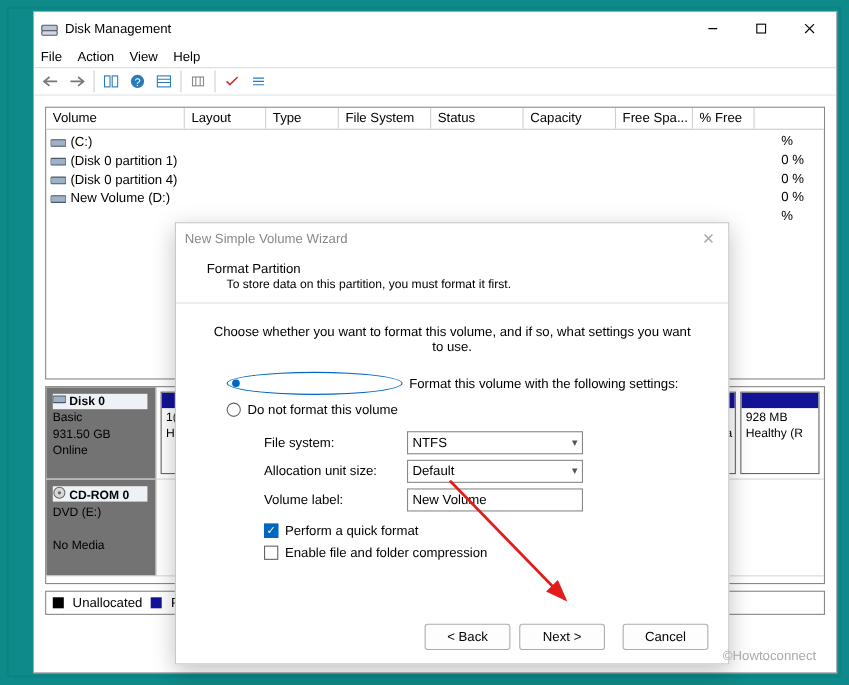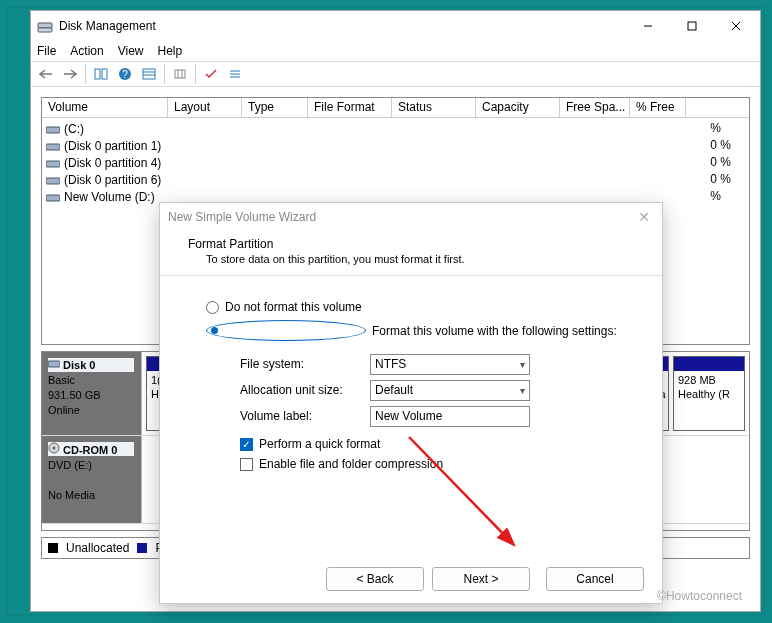--- a/index.html
+++ b/index.html
@@ -249,21 +249,21 @@
     font-size:10px; color:#fff;
   }
   .check.on{ background:#0067c0; border-color:#0067c0;}
   .wiz-foot {
     height: 48px;
     display:flex; align-items:center; justify-content:flex-end;
     gap: 8px;
     padding: 0 18px;
   }
   .btn {
-    width: 98px; height: 24px;
+    width: 78px; height: 24px;
     border: 1px solid #adadad;
     background: #fdfdfd;
     font-size: 12px;
     display:flex; align-items:center; justify-content:center;
     border-radius: 3px;
   }
   
   .arrow {
     position:absolute;
     pointer-events:none;
@@ -362,21 +362,21 @@
         </div>
   </div>
 
   <div class="client">
 
     <div class="panel-border list-panel">
       <div class="list-header">
         <div style="width:126px">Volume</div>
         <div style="width:74px">Layout</div>
         <div style="width:66px">Type</div>
-        <div style="width:84px">File Format</div>
+        <div style="width:84px">File System</div>
         <div style="width:84px">Status</div>
         <div style="width:84px">Capacity</div>
         <div style="width:70px">Free Spa...</div>
         <div style="width:56px">% Free</div>
         <div style="flex:1;border-right:none"></div>
       </div>
       <div class="list-body">
         <div class="list-row">
               <span class="vol-icon"><svg viewBox="0 0 14 10">
                   <rect x="0" y="2" width="14" height="6" rx="1" fill="#9fb1c6" stroke="#4a5a6a"></rect>
@@ -387,26 +387,20 @@
               <span class="vol-icon"><svg viewBox="0 0 14 10">
                   <rect x="0" y="2" width="14" height="6" rx="1" fill="#9fb1c6" stroke="#4a5a6a"></rect>
                 </svg></span>
               <span>(Disk 0 partition 1)</span>
             </div>
         <div class="list-row">
               <span class="vol-icon"><svg viewBox="0 0 14 10">
                   <rect x="0" y="2" width="14" height="6" rx="1" fill="#9fb1c6" stroke="#4a5a6a"></rect>
                 </svg></span>
               <span>(Disk 0 partition 4)</span>
-            </div>
-        <div class="list-row">
-              <span class="vol-icon"><svg viewBox="0 0 14 10">
-                  <rect x="0" y="2" width="14" height="6" rx="1" fill="#9fb1c6" stroke="#4a5a6a"></rect>
-                </svg></span>
-              <span>(Disk 0 partition 6)</span>
             </div>
         <div class="list-row">
               <span class="vol-icon"><svg viewBox="0 0 14 10">
                   <rect x="0" y="2" width="14" height="6" rx="1" fill="#9fb1c6" stroke="#4a5a6a"></rect>
                 </svg></span>
               <span>New Volume (D:)</span>
             </div>
       </div>
       <div class="pct-col">
         <div>%</div>
@@ -483,28 +477,29 @@
     <div class="wizard">
       <div class="wiz-title">
         <span>New Simple Volume Wizard</span>
         <span class="cx">✕</span>
       </div>
       <div class="wiz-head">
         <div class="hdr">Format Partition</div>
         <div class="sub">To store data on this partition, you must format it first.</div>
       </div>
       <div class="wiz-body">
-
+        <div style="text-align:center; margin-bottom:16px">Choose whether you want to format this volume, and if so, what settings you want to use.</div>
+
+        <div class="radio-row">
+          <span class="radio sel"></span>
+          <span>Format this volume with the following settings:</span>
+        </div>
         <div class="radio-row">
           <span class="radio"></span>
           <span>Do not format this volume</span>
-        </div>
-        <div class="radio-row">
-          <span class="radio sel"></span>
-          <span>Format this volume with the following settings:</span>
         </div>
 
         <div class="form-grid">
           <div class="form-row">
             <label>File system:</label>
             <div class="sel">
               <span>NTFS</span>
               <span class="chev">▾</span>
             </div>
           </div>

